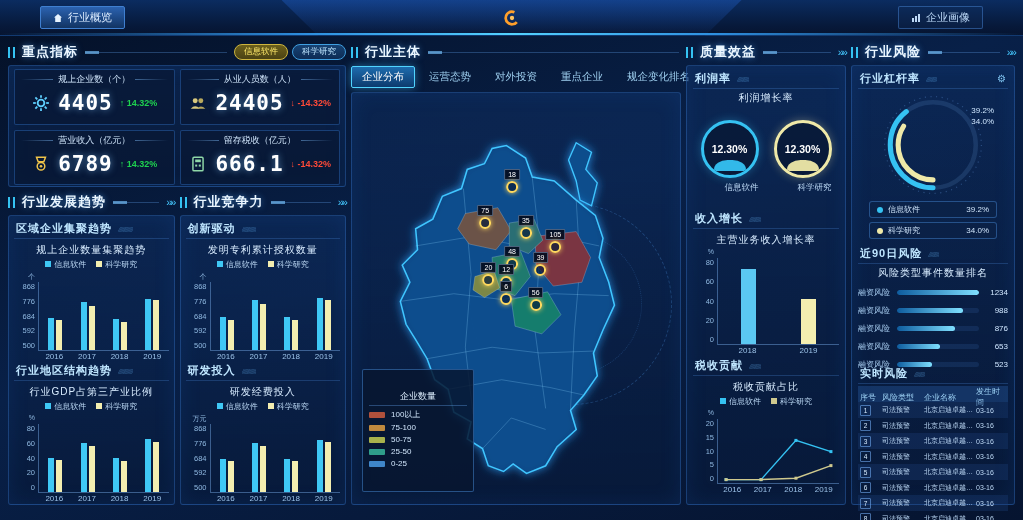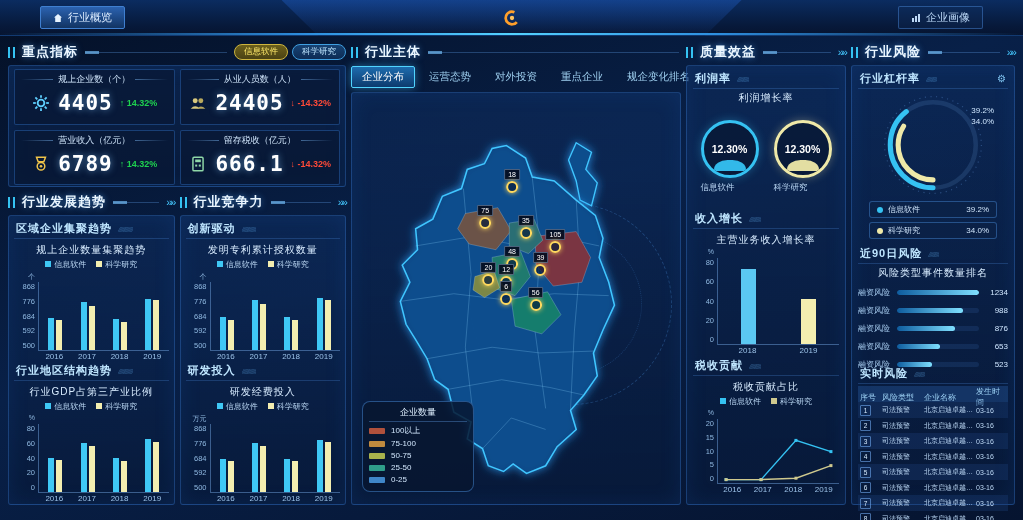--- a/index.html
+++ b/index.html
@@ -97,30 +97,30 @@
     border:1px dashed rgba(90,170,255,.25)}
   .ring2{position:absolute;right:38px;top:140px;width:140px;height:140px;border-radius:50%;
     border:1px dotted rgba(90,170,255,.2)}
   .marker{position:absolute;transform:translate(-50%,-100%);display:flex;flex-direction:column;
     align-items:center;z-index:5;cursor:pointer}
   .m-label{background:rgba(4,12,30,.92);border:1px solid rgba(160,190,230,.45);color:#fff;
     font-size:7px;padding:0 3px;line-height:9px;border-radius:1px}
   .m-pin{width:8px;height:8px;border:2px solid #ffd95e;border-radius:50%;
     background:rgba(10,30,60,.7);margin-top:1px;box-shadow:0 0 5px rgba(255,217,94,.9)}
   .map-legend{position:absolute;left:10px;bottom:12px;width:98px;z-index:6;
-    background:rgba(7,22,48,.85);border:1px solid rgba(70,140,220,.5);border-radius:8px;padding:4px 6px}
+    background:rgba(7,22,48,.85);border:1px solid rgba(70,140,220,.5);border-radius:2px;padding:20px 6px}
   .ml-title{font-size:9px;color:#dff0ff;text-align:center;border-bottom:1px solid rgba(90,150,220,.4);
     padding-bottom:2px;margin-bottom:3px}
   .ml-row{display:flex;align-items:center;gap:6px;font-size:8px;color:#cfe4fa;margin:3px 0}
   .ml-sw{width:16px;height:6px;flex:none;border-radius:1px}
   
   .col3 .panel{flex:1;display:flex;flex-direction:column;padding:2px 6px;min-height:0}
   .qsec{display:flex;flex-direction:column;min-height:0}
   .gauges{display:flex;justify-content:space-around;align-items:center;flex:1;padding:4px 0}
-  .gwrap{display:flex;flex-direction:column;align-items:flex-start;gap:4px}
+  .gwrap{display:flex;flex-direction:column;align-items:flex-end;gap:4px}
   .gauge{width:52px;height:52px;border-radius:50%;position:relative;overflow:hidden;
     display:flex;align-items:center;justify-content:center;background:rgba(6,20,44,.6)}
   .gval{font-size:10.5px;font-weight:bold;color:#fff;z-index:2}
   .gwave{position:absolute;bottom:4px;left:10px;right:10px;height:11px;opacity:.95;
     border-radius:50% 50% 2px 2px/100% 100% 2px 2px}
   .glab{font-size:8.5px;color:#bcd9f5}
   
   .col4 .panel{flex:1;display:flex;flex-direction:column;padding:2px 6px;min-height:0}
   .lev-wrap{position:relative;height:112px;flex:none;display:flex;justify-content:center}
   .lev-labels{position:absolute;right:14px;top:16px;font-size:8px;color:#cfe6ff;text-align:left;line-height:11px}

